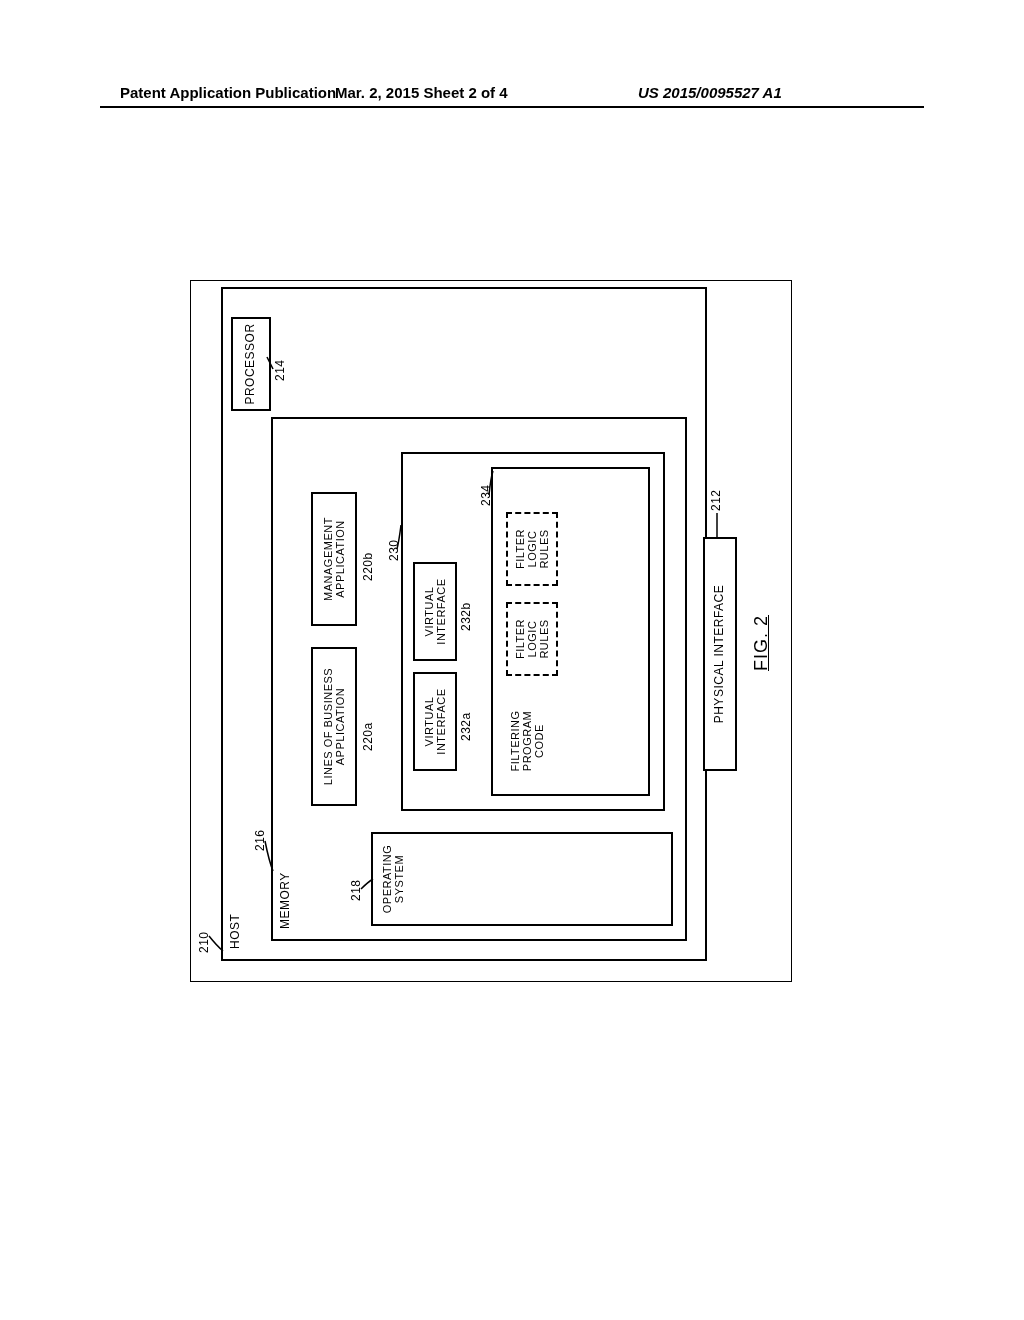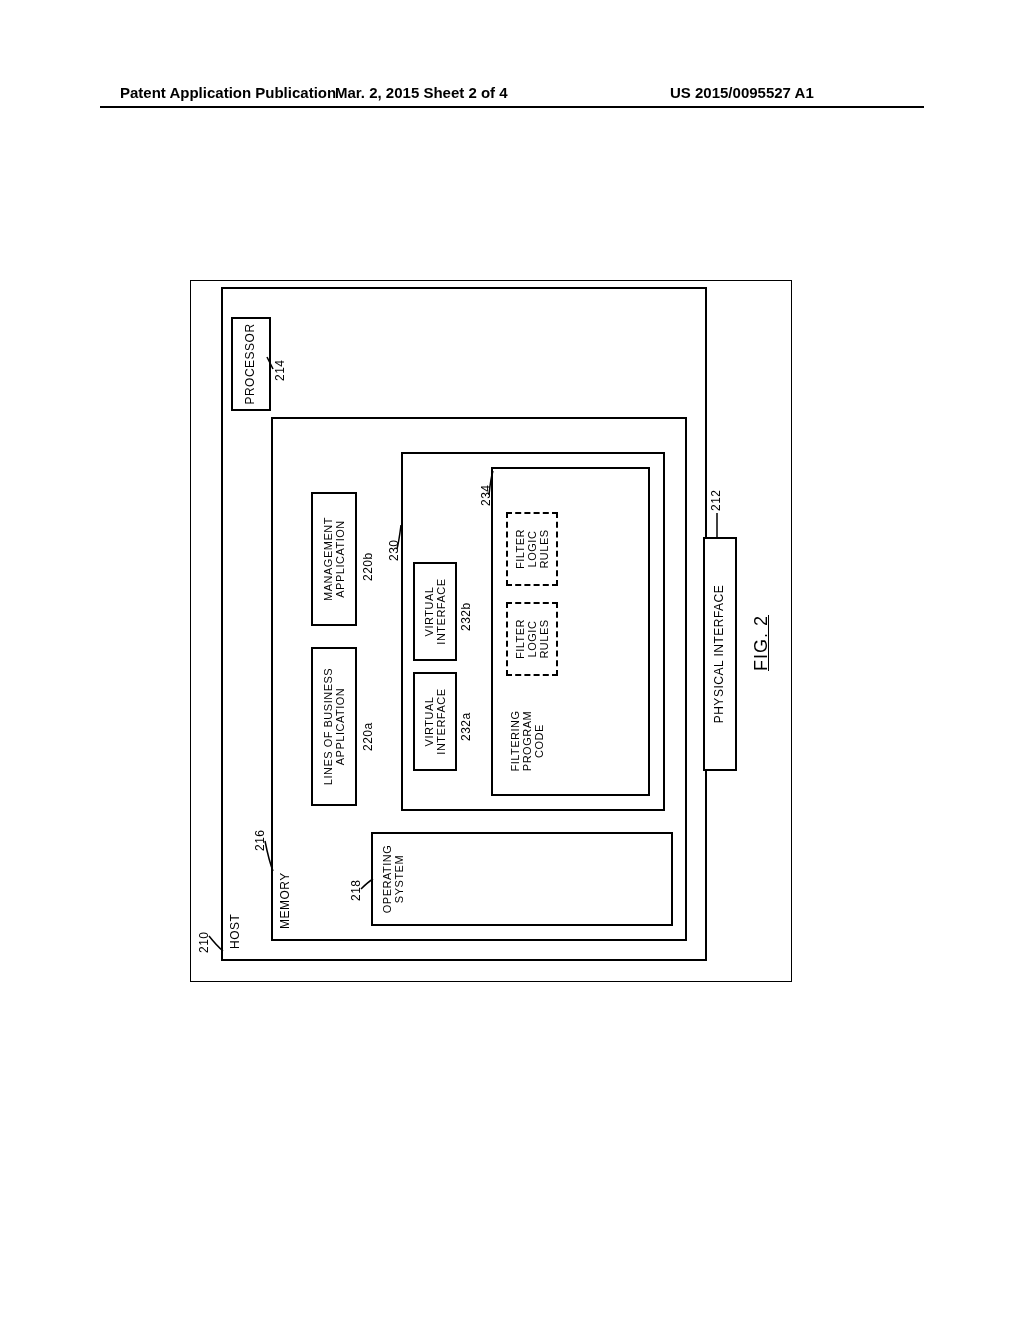--- a/index.html
+++ b/index.html
@@ -19,21 +19,21 @@
   .header {
     position: absolute;
     top: 84px;
     left: 0;
     width: 1024px;
     font-size: 15px;
     font-weight: bold;
   }
   .header .left   { position: absolute; left: 120px; }
   .header .center { position: absolute; left: 335px; }
-  .header .right  { position: absolute; left: 670px; }
+  .header .right  { position: absolute; left: 638px; font-style: italic; }
   .hr {
     position: absolute;
     top: 106px;
     left: 100px;
     width: 824px;
     border-top: 2px solid #000;
   }
 
   
   .figframe {

